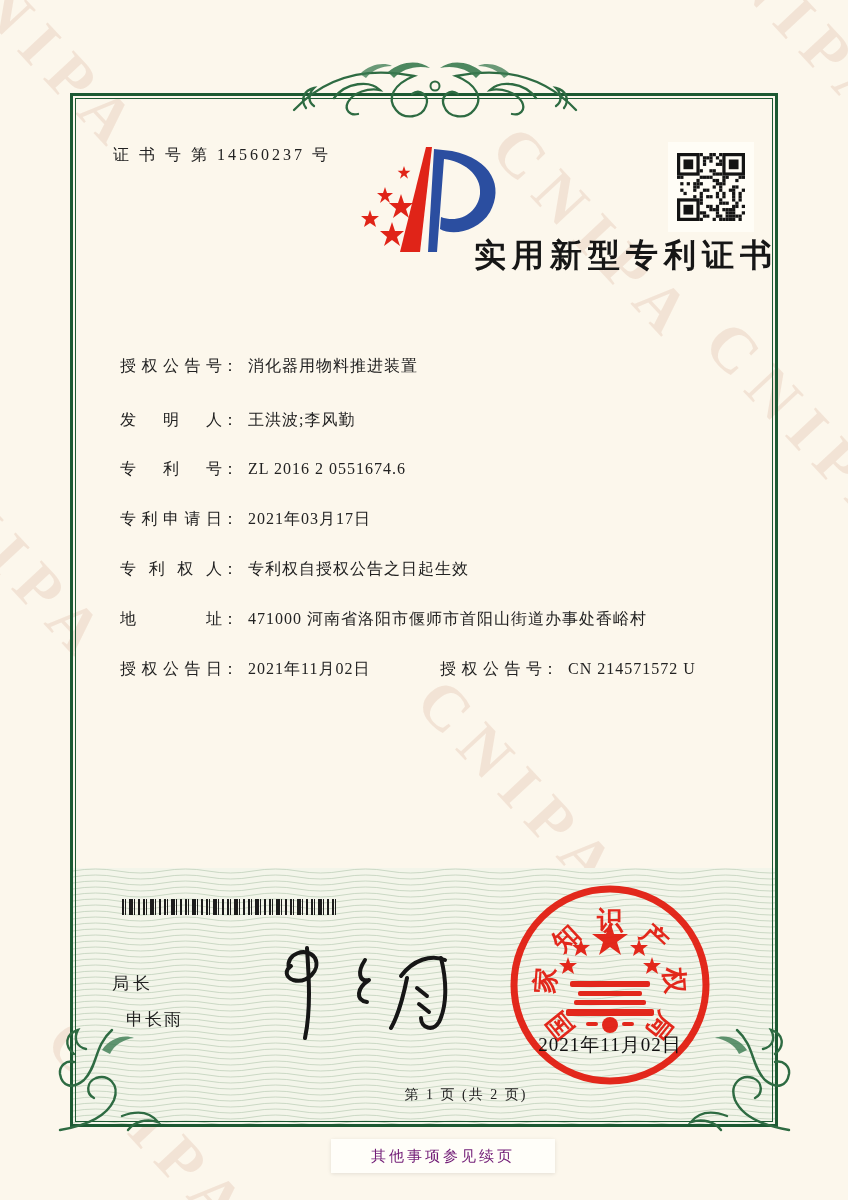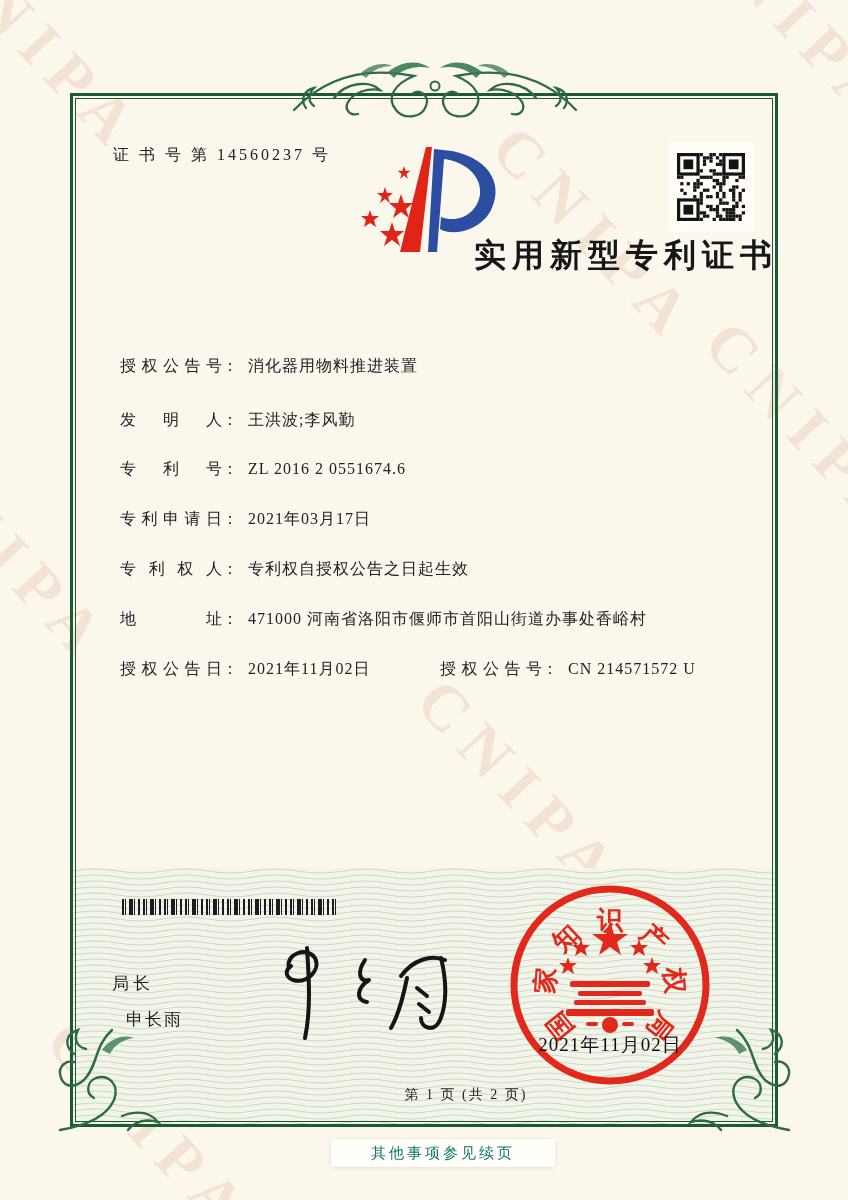--- a/index.html
+++ b/index.html
@@ -79,24 +79,24 @@
   
   .officer-title{left:112px;top:972px;font-size:17px;letter-spacing:4px;z-index:3;}
   .officer-name{left:126px;top:1008px;font-size:17px;letter-spacing:2px;z-index:3;}
   #signature{left:245px;top:938px;width:220px;height:112px;z-index:3;}
   
   #seal{left:508px;top:883px;width:205px;height:205px;z-index:4;}
   
   .page-footer{left:70px;top:1086px;width:792px;text-align:center;font-size:14px;
                letter-spacing:2px;z-index:3;}
   .continuation{
-    left:331px;top:1139px;width:224px;height:28px;z-index:3;
+    left:331px;top:1139px;width:224px;height:34px;z-index:3;
     background:#fffef9;box-shadow:0 1px 4px rgba(0,0,0,.10);
     display:flex;align-items:center;justify-content:center;
-    font-size:15px;letter-spacing:3px;color:#0f766e;
+    font-size:15px;letter-spacing:3px;color:#701a75;
   }
 </style>
 </head>
 <body>
 
 <div class="watermark" style="left:40px;top:45px">CNIPA</div>
 <div class="watermark" style="left:795px;top:18px">CNIPA</div>
 <div class="watermark" style="left:595px;top:235px">CNIPA</div>
 <div class="watermark" style="left:808px;top:430px">CNIPA</div>
 <div class="watermark" style="left:8px;top:555px">CNIPA</div>

